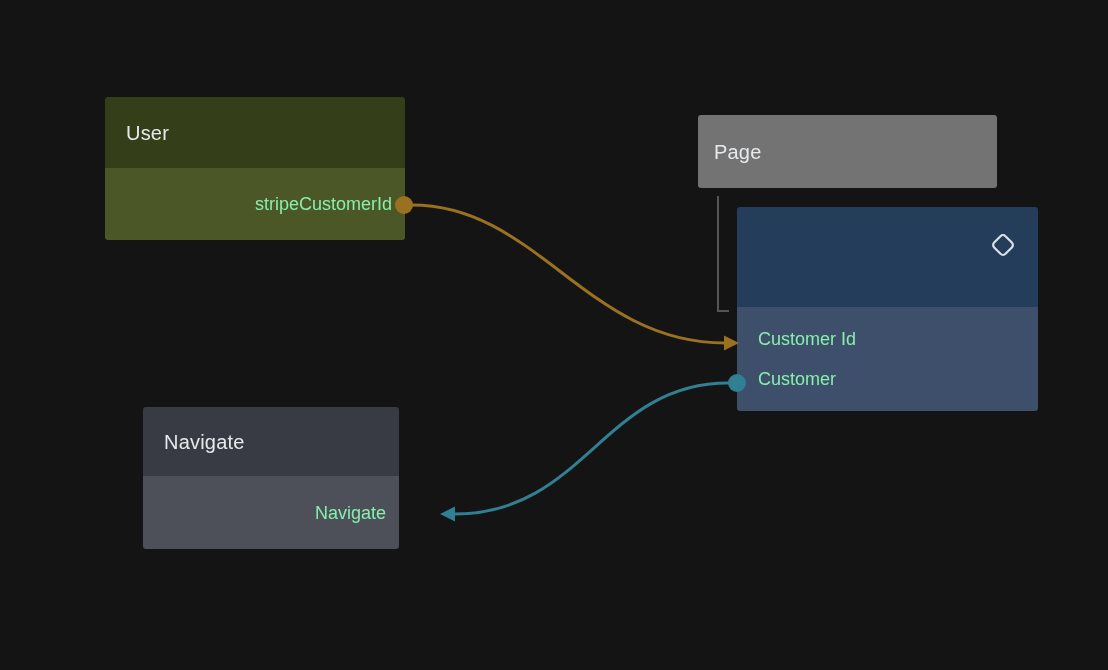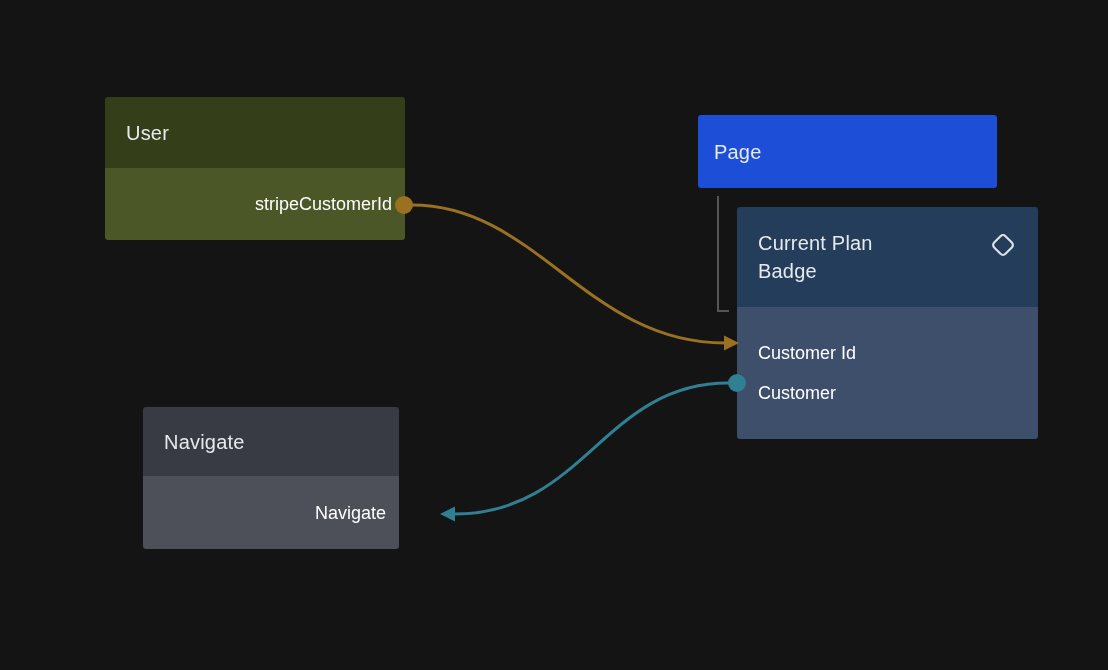--- a/index.html
+++ b/index.html
@@ -30,41 +30,41 @@
   .node-title { display: block; }
   .node-body {
     display: flex;
     flex-direction: column;
     justify-content: center;
   }
   .port-row {
     height: 40px;
     line-height: 40px;
     font-size: 18px;
-    color: #ffffff;
+    color: #86efac;
     padding: 0 13px 0 21px;
     white-space: nowrap;
   }
   .port-row.output { text-align: right; }
   .port-row.input  { text-align: left; }
 
   
   .node-user { left: 73px; top: 97px; width: 300px; }
   .node-user .node-header { height: 71px; }
   .node-user .node-body { height: 72px; }
 
   
   .node-page { left: 666px; top: 115px; width: 299px; }
   .node-page .node-header { height: 73px; }
 
   
   .node-cpb { left: 705px; top: 207px; width: 301px; }
   .node-cpb .node-header { height: 100px; }
   .node-cpb .node-title { max-width: 160px; }
-  .node-cpb .node-body { height: 132px; }
+  .node-cpb .node-body { height: 104px; }
   .cpb-icon {
     position: absolute;
     right: 22px;
     top: 25px;
     width: 26px;
     height: 26px;
   }
 
   
   .node-navigate { left: 111px; top: 407px; width: 256px; }
@@ -86,28 +86,27 @@
   <div class="node node-user">
     <div class="node-header" style="background-color: rgb(52, 63, 26);">
       <span class="node-title">User</span>
     </div>
     <div class="node-body" style="background-color: rgb(76, 87, 40);">
       <div class="port-row output">stripeCustomerId</div>
     </div>
   </div>
 
   <div class="node node-page">
-    <div class="node-header" style="background-color: #1d4ed8; padding-left: 16px;">
+    <div class="node-header" style="background-color: #737373; padding-left: 16px;">
       <span class="node-title">Page</span>
     </div>
   </div>
 
   <div class="node node-cpb">
     <div class="node-header" style="background-color: rgb(36, 61, 90);">
-      <span class="node-title">Current Plan Badge</span>
       <svg class="cpb-icon" viewBox="0 0 26 26">
         <rect x="5" y="5" width="16" height="16" rx="3.5" transform="rotate(45 13 13)" fill="none" stroke="#dce0e5" stroke-width="2.2"></rect>
       </svg>
     </div>
     <div class="node-body" style="background-color: rgb(61, 79, 106);">
       <div class="port-row input">Customer Id</div>
       <div class="port-row input">Customer</div>
     </div>
   </div>
 

